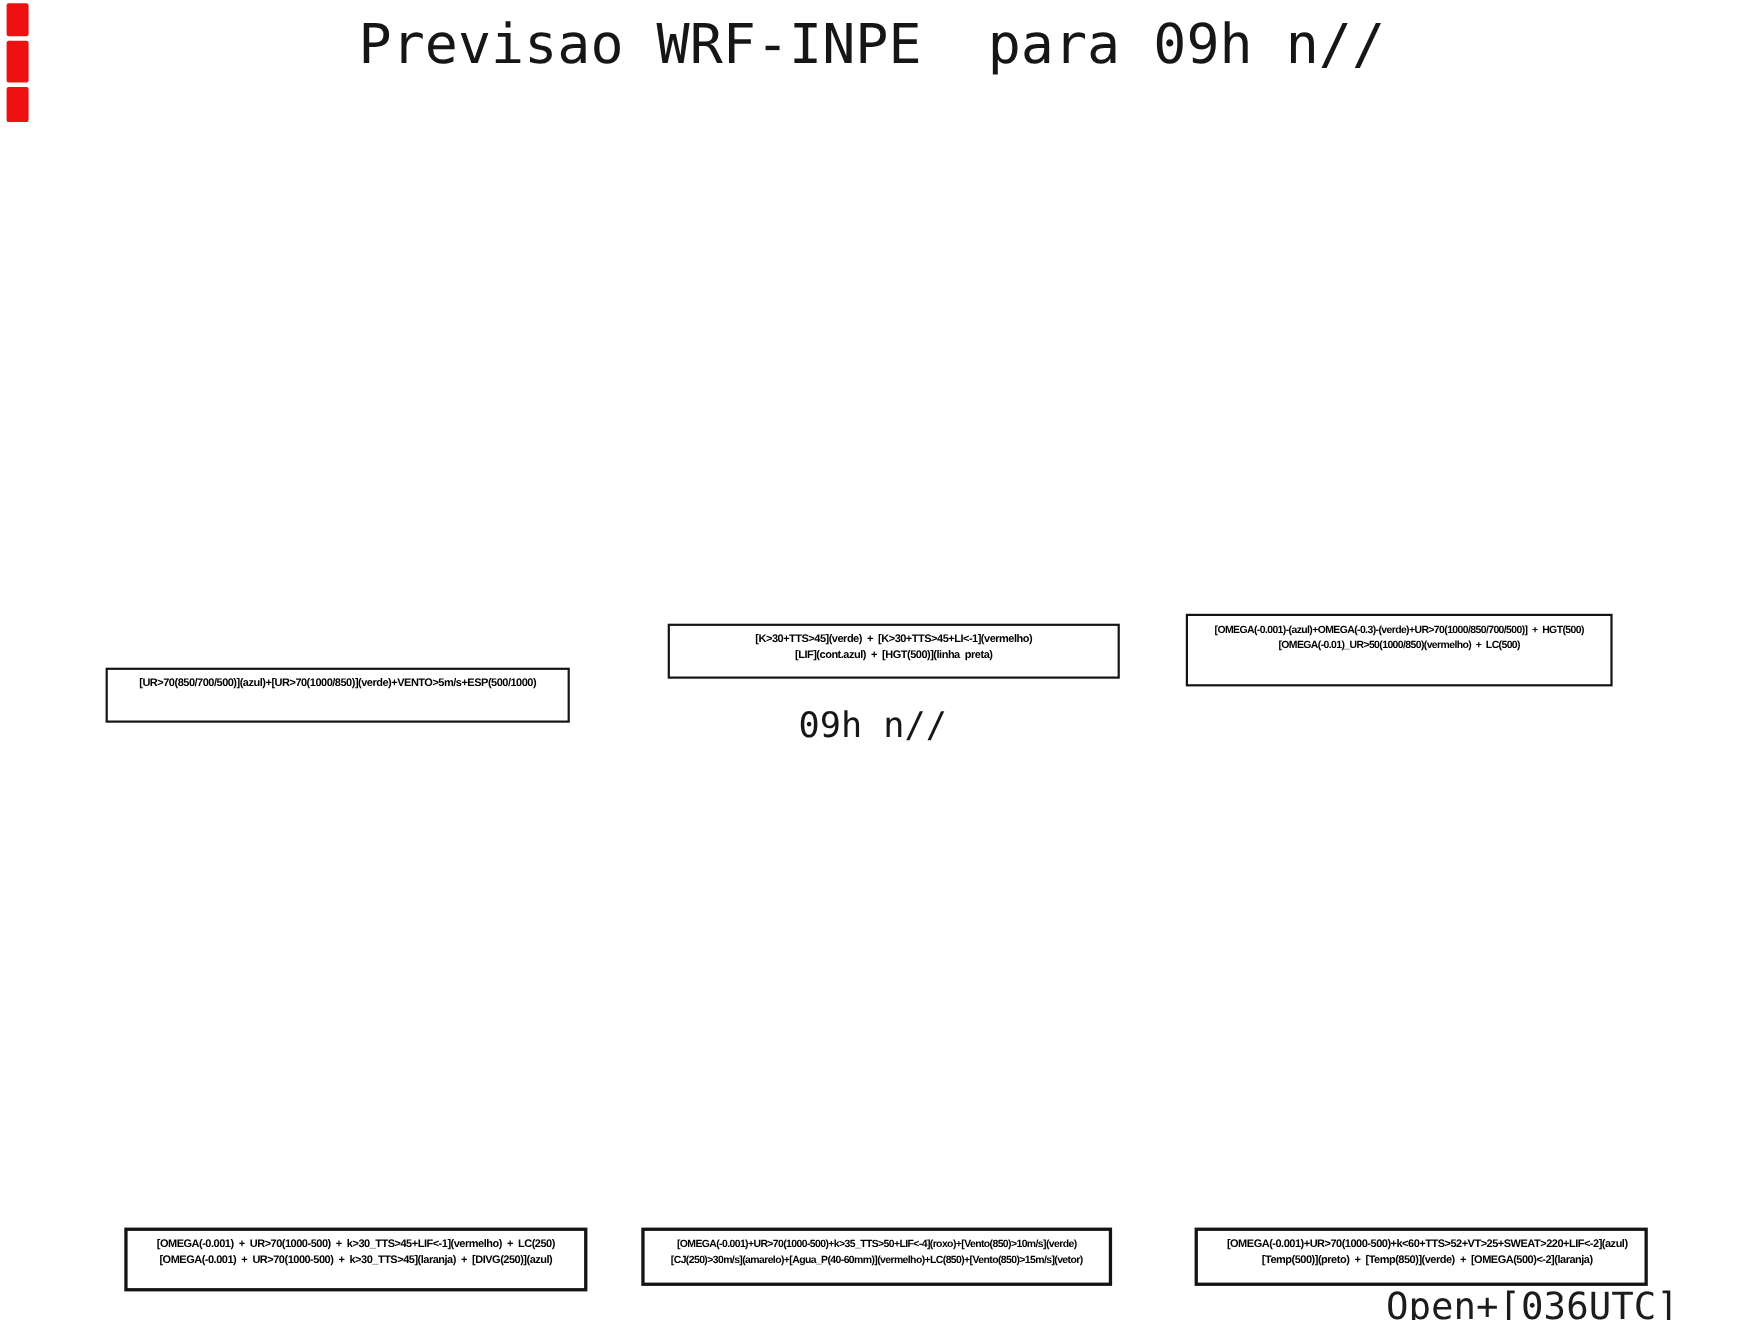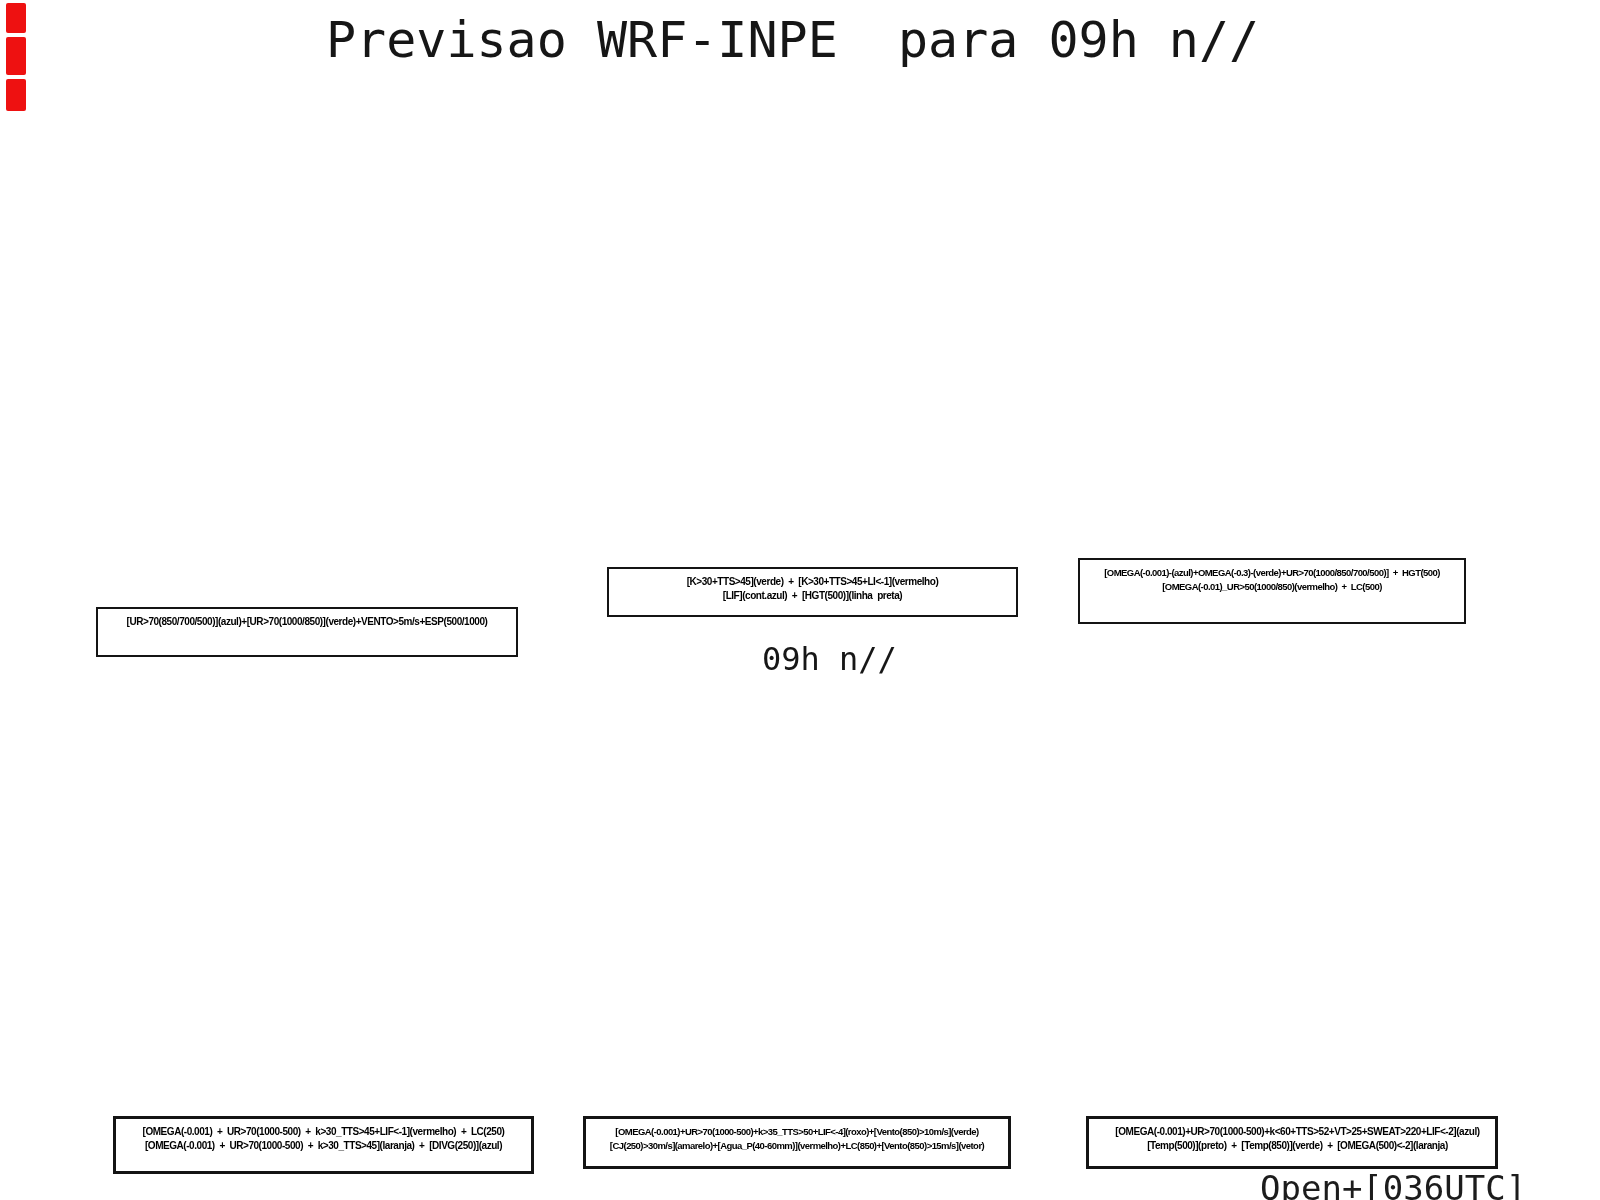--- a/index.html
+++ b/index.html
@@ -13,21 +13,21 @@
 
   
   .plotter{
     font-family:"DejaVu Sans Mono", monospace;
     color:#161616;
     white-space:pre;
     line-height:1.2;
     font-weight:400;
   }
   #title{ left:326px; top:10px; font-size:50px; }
-  #midlabel{ left:726px; top:640px; font-size:32px;margin-left:36px; }
+  #midlabel{ left:726px; top:640px; font-size:32px; }
   #footerlink{ left:1260px; top:1168px; font-size:34px; color:#1c1c1c; text-decoration:none; }
 
   
   .redmark{ left:6px; width:20px; background:#ee1111; border-radius:2px; }
   #redmark1{ top:3px;  height:30px; }
   #redmark2{ top:37px; height:38px; }
   #redmark3{ top:79px; height:32px; }
 
   
   .capbox{

